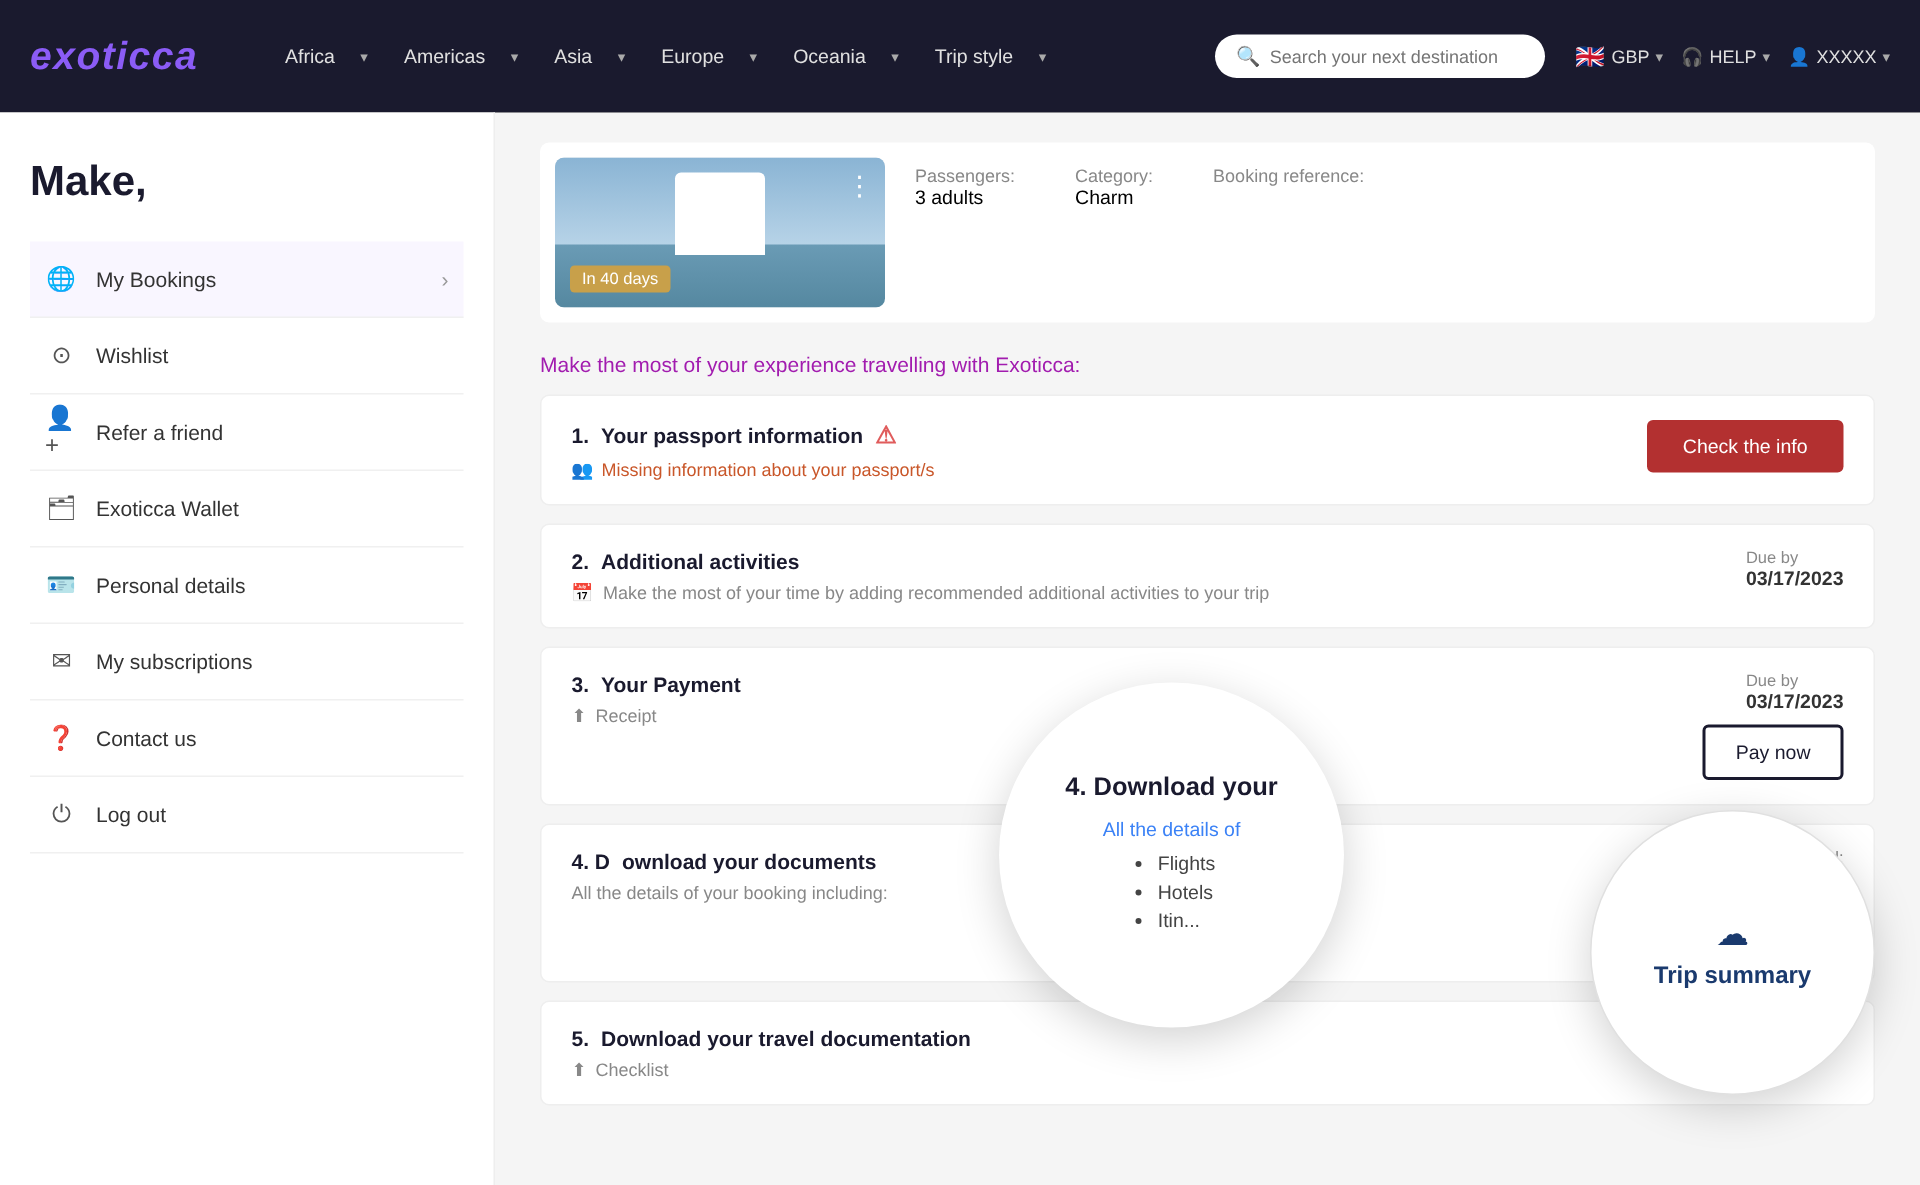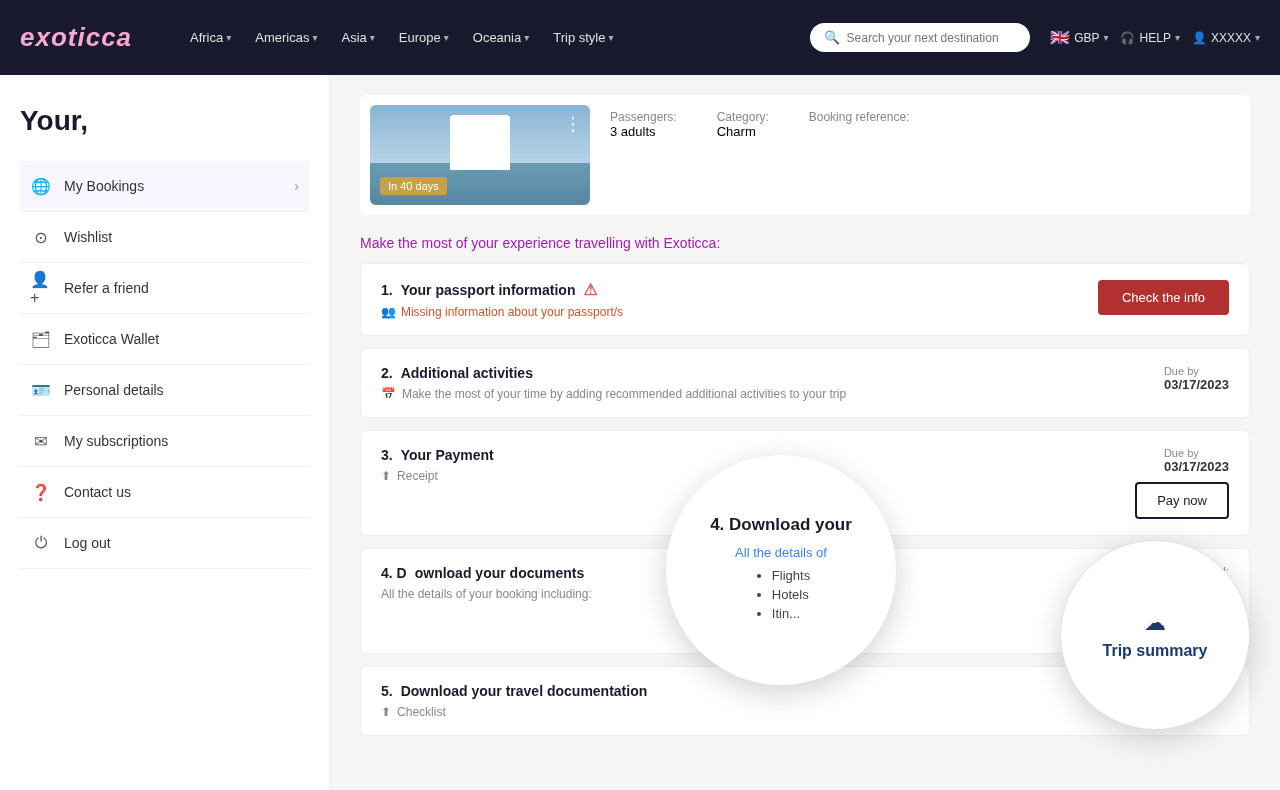--- a/index.html
+++ b/index.html
@@ -8,40 +8,40 @@
     
     .navbar {
       background: #1a1a2e;
       height: 75px;
       display: flex;
       align-items: center;
       padding: 0 20px;
       gap: 20px;
     }
     .logo {
-      color: #f9a8d4;
+      color: #8b5cf6;
       font-size: 26px;
       font-style: italic;
       font-weight: bold;
       letter-spacing: 1px;
       min-width: 140px;
     }
     .nav-links {
       display: flex;
       gap: 4px;
       flex: 1;
     }
     .nav-item {
       color: #e0e0e0;
       font-size: 13px;
       padding: 6px 10px;
       cursor: pointer;
       display: flex;
       align-items: center;
-      gap: 3px;
+      gap: 17px;
       white-space: nowrap;
     }
     .chevron { font-size: 10px; color: #aaa; }
     .search-bar {
       background: #fff;
       border-radius: 20px;
       padding: 7px 14px;
       display: flex;
       align-items: center;
       gap: 6px;
@@ -419,21 +419,21 @@
       <span>👤</span>
       <span>XXXXX</span>
       <span class="chevron">▾</span>
     </div>
   </div>
 </div>
 
 <div class="main-content">
 
   <aside class="sidebar">
-    <div class="hello-text">Your,</div>
+    <div class="hello-text">Make,</div>
 
     <div class="sidebar-item active">
       <span class="sidebar-icon">🌐</span>
       <span>My Bookings</span>
       <span class="sidebar-chevron">›</span>
     </div>
     <div class="sidebar-item">
       <span class="sidebar-icon">⊙</span>
       <span>Wishlist</span>
     </div>

